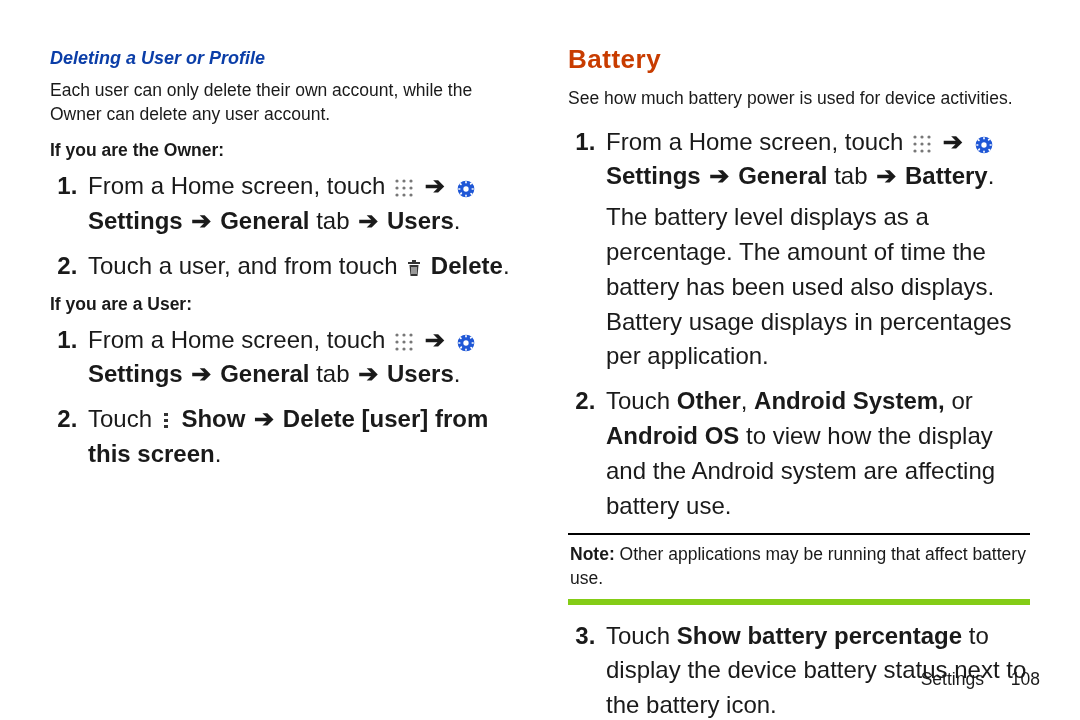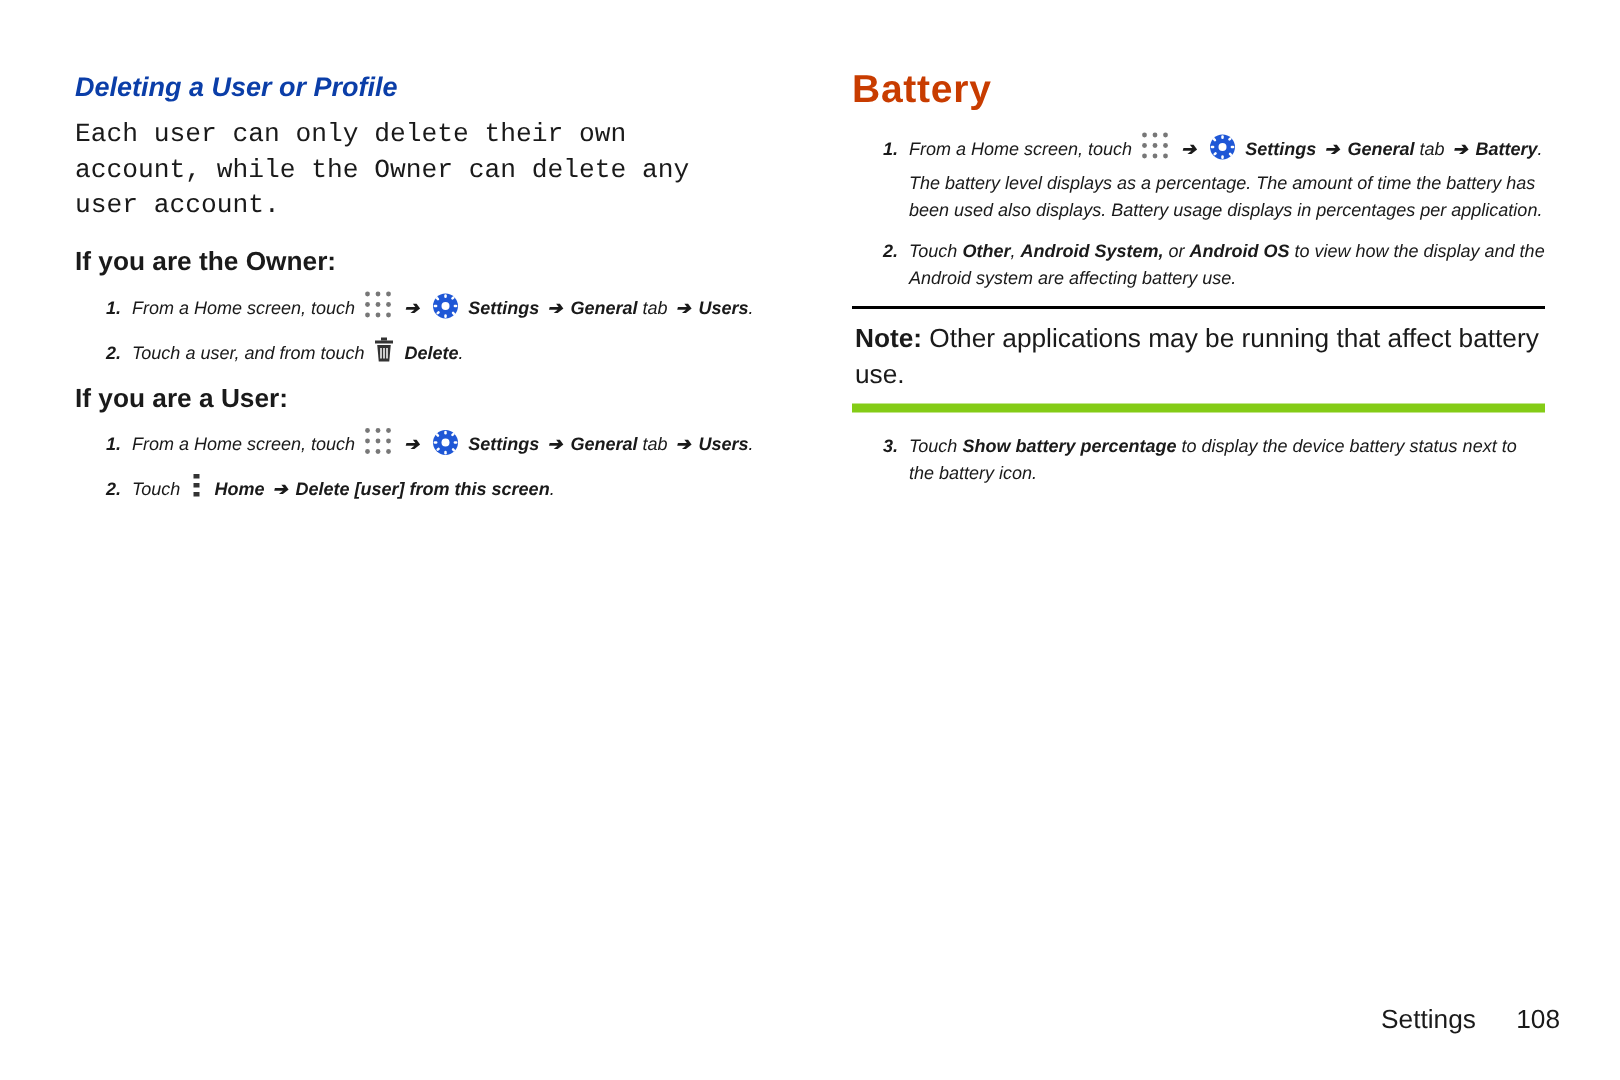--- a/index.html
+++ b/index.html
@@ -37,37 +37,35 @@
     color: #c83c00;
     font-weight: 800;
     font-size: 26px;
     margin: 4px 0 12px 0;
     letter-spacing: 0.5px;
   }
   .body {
     font-size: 17.5px;
     line-height: 1.35;
     margin: 0 0 14px 0;
-    font-family: Liberation Mono, monospace;
   }
   .subhead {
     font-weight: 700;
     font-size: 17.5px;
     margin: 10px 0 8px 0;
   }
   ol.steps {
     margin: 0 0 10px 0;
     padding-left: 34px;
   }
   ol.steps > li {
-    font-size: 12px;
+    font-size: 24px;
     line-height: 1.45;
     padding-left: 4px;
     margin-bottom: 10px;
-    font-style: italic;
   }
   ol.steps > li::marker {
     font-weight: 700;
   }
   .b { font-weight: 700; }
   .arrow { font-weight: 700; padding: 0 2px; }
   .note-box {
     border-top: 2px solid #000;
     border-bottom: 6px solid #84cc16;
     padding: 8px 2px;
@@ -218,29 +216,30 @@
           <span>Touch </span>
           <span class="ic ic-menu">
             <svg viewBox="0 0 6 18">
                 <g fill="#333">
                   <rect x="1" y="1" width="4" height="3"></rect>
                   <rect x="1" y="7" width="4" height="3"></rect>
                   <rect x="1" y="13" width="4" height="3"></rect>
                 </g>
               </svg>
           </span>
-          <span class="b">Home</span>
+          <span class="b">Show</span>
           <span class="arrow">➔</span>
           <span class="b">Delete [user] from this screen</span>.
         </li>
       </ol>
     </div>
 
     <div class="col">
       <p class="section-head">Battery</p>
+      <p class="body" style="margin-top:0">See how much battery power is used for device activities.</p>
 
       <ol class="steps">
         <li>
           <span>From a Home screen, touch </span>
           <span class="ic ic-apps">
             <svg viewBox="0 0 20 20">
                 <g fill="#777">
               <circle cx="3" cy="3" r="1.6"></circle>
                   <circle cx="10" cy="3" r="1.6"></circle>
                   <circle cx="17" cy="3" r="1.6"></circle>

